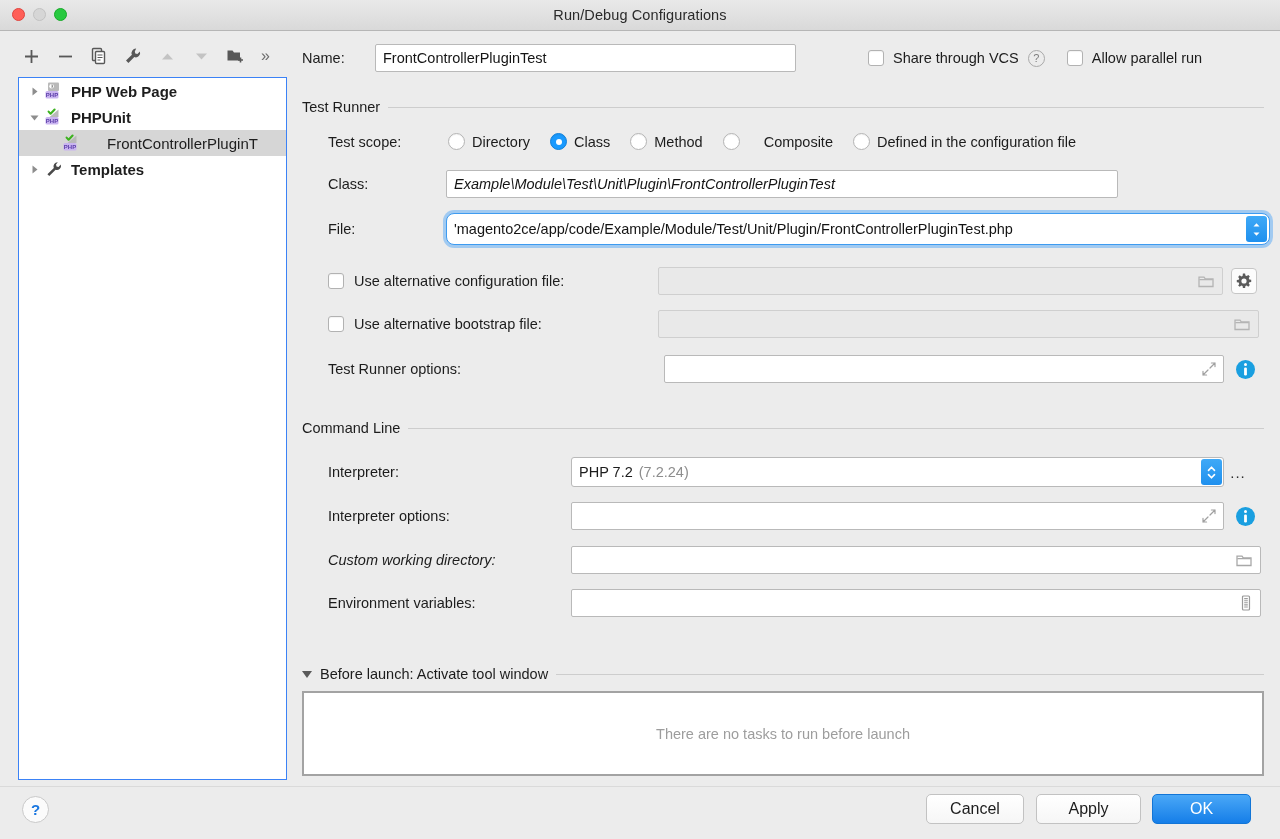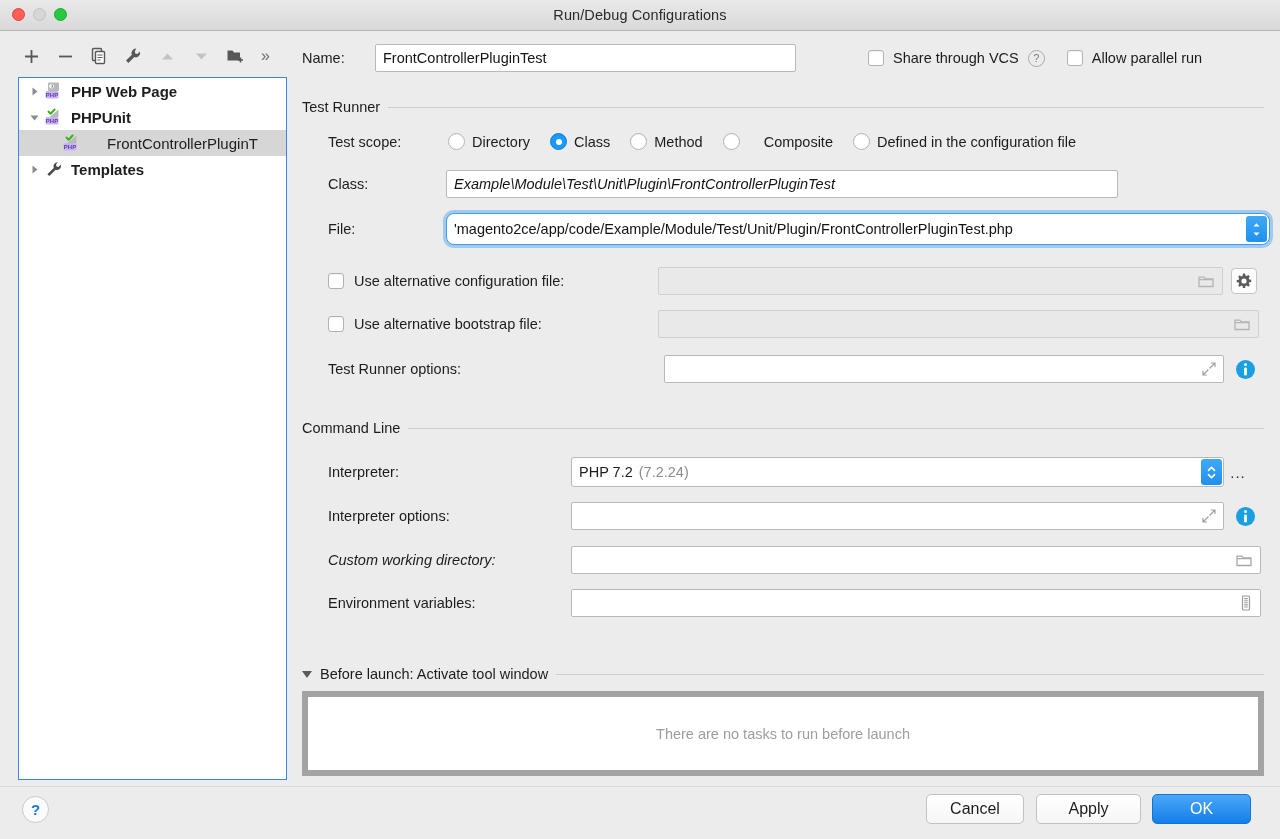--- a/index.html
+++ b/index.html
@@ -120,21 +120,21 @@
   }
   .ellipsisbtn {
     width: 28px; height: 26px; display: flex; align-items: center; justify-content: center;
     color: #2b2b2b; font-size: 15px; letter-spacing: 1px; flex: 0 0 28px;
   }
 
   .field-icon { margin-left: auto; display: flex; align-items: center; color: #9b9b9b; }
 
   
   .bl-box {
-    background: #ffffff; border: 6px solid #a3a3a3;
+    background: #ffffff; border: 2px solid #a3a3a3;
     display: flex; align-items: center; justify-content: center;
     color: #9d9d9d; font-size: 14.5px;
   }
   .disc { width: 0; height: 0; border-left: 5px solid transparent; border-right: 5px solid transparent; border-top: 7px solid #5a5a5a; }
 
   
   .bottombar {
     position: absolute; left: 0; top: 786px; width: 1280px; height: 53px;
     background: #ececec; border-top: 1px solid #dadada;
   }

